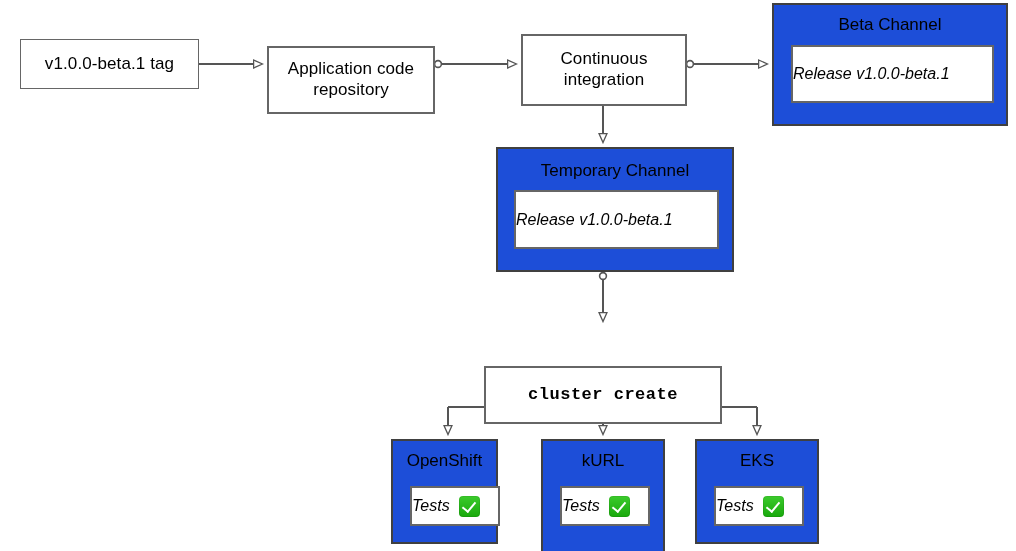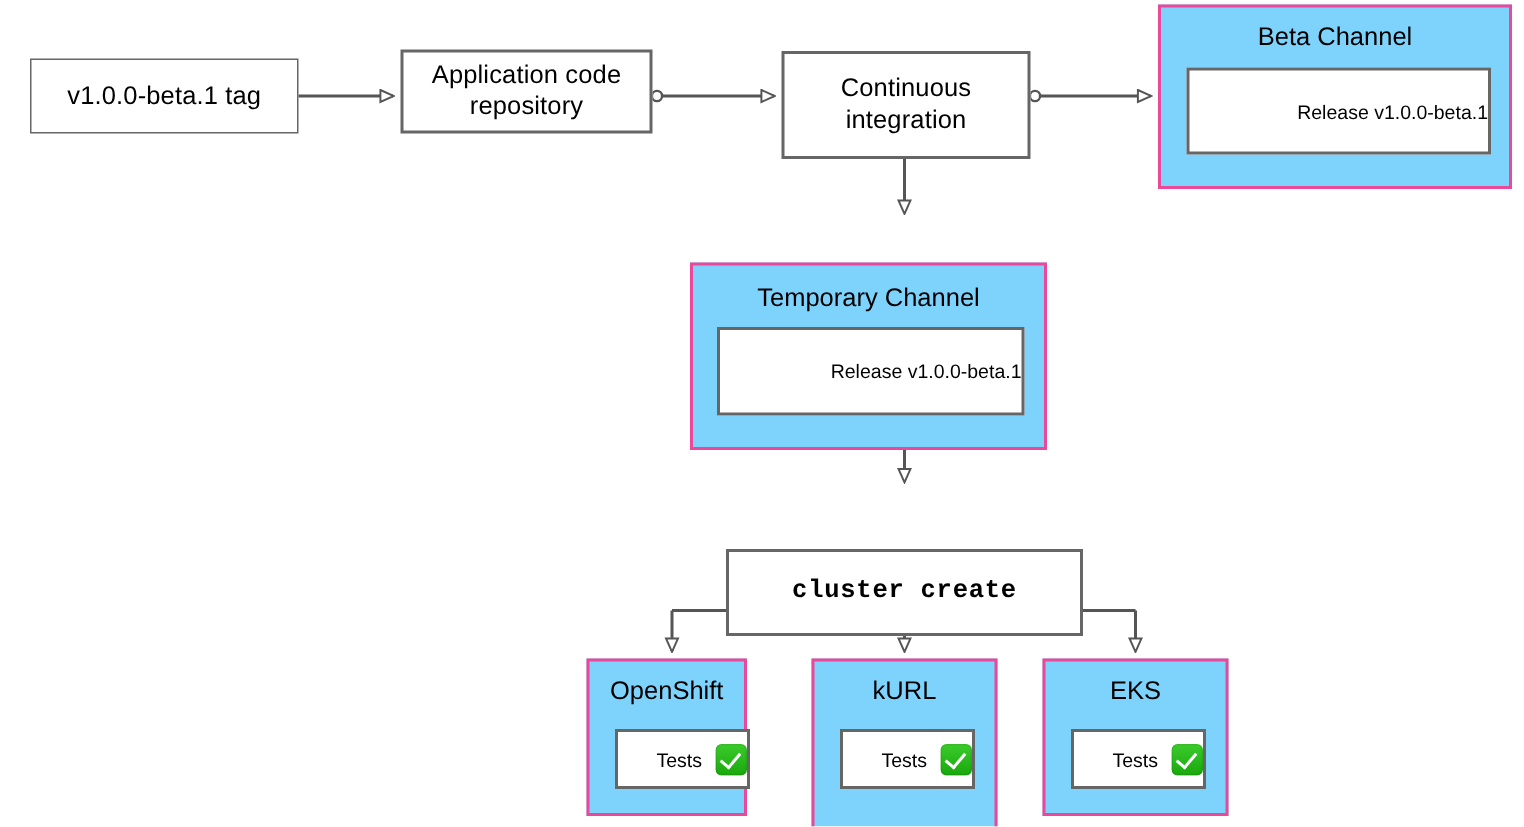--- a/index.html
+++ b/index.html
@@ -38,42 +38,43 @@
     text-align: center;
     color: #000000;
     font-size: 17px;
     line-height: 1.22;
     letter-spacing: 0.1px;
   }
   .node.thin { border-width: 1.6px; }
   .group {
     position: absolute;
     box-sizing: border-box;
-    background: #7dd3fc;
-    border: 2px solid #ec4899;
+    background: #1d4ed8;
+    border: 2px solid #404040;
   }
   .group-title {
     position: absolute;
     left: 0;
     right: 0;
     text-align: center;
     font-size: 17px;
     color: #000000;
     line-height: 1.2;
   }
   .inner-box {
     position: absolute;
     box-sizing: border-box;
     background: #ffffff;
     border: 2px solid #666666;
     display: flex;
     align-items: center;
-    justify-content: flex-end;
-    font-size: 13px;
+    justify-content: flex-start;
+    font-size: 16px;
     color: #000000;
+    font-style: italic;
   }
   .mono {
     font-family: "Liberation Mono", "DejaVu Sans Mono", monospace;
     font-weight: bold;
     font-size: 17px;
     letter-spacing: 0.5px;
   }
   .tests-row {
     display: flex;
     align-items: center;
@@ -137,36 +138,36 @@
       <line x1="448" y1="407" x2="448" y2="434" marker-end="url(#arrowOpen)"></line>
       <line x1="603" y1="407" x2="603" y2="434" marker-end="url(#arrowOpen)"></line>
       <line x1="757" y1="407" x2="757" y2="434" marker-end="url(#arrowOpen)"></line>
     </g>
   </svg>
 
   <div class="node thin" style="left:20px; top:39px; width:179px; height:50px;">
     <span>v1.0.0-beta.1 tag</span>
   </div>
 
-  <div class="node" style="left:267px; top:33px; width:168px; height:56px; padding:0 10px;">
+  <div class="node" style="left:267px; top:46px; width:168px; height:68px; padding:0 10px;">
     <span>Application code repository</span>
   </div>
 
   <div class="node" style="left:521px; top:34px; width:166px; height:72px; padding:0 10px;">
     <span>Continuous integration</span>
   </div>
 
   <div class="group" style="left:772px; top:3px; width:236px; height:123px;">
     <div class="group-title" style="top:10px;">Beta Channel</div>
     <div class="inner-box" style="left:17px; top:40px; width:203px; height:58px;">
       <span>Release v1.0.0-beta.1</span>
     </div>
   </div>
 
-  <div class="group" style="left:460px; top:147px; width:238px; height:125px;margin-top:28px;">
+  <div class="group" style="left:496px; top:147px; width:238px; height:125px;">
     <div class="group-title" style="top:12px;">Temporary Channel</div>
     <div class="inner-box" style="left:16px; top:41px; width:205px; height:59px;">
       <span>Release v1.0.0-beta.1</span>
     </div>
   </div>
 
   <div class="node" style="left:484px; top:326px; width:238px; height:58px;margin-top:40px;">
     <span class="mono">cluster create</span>
   </div>
 

